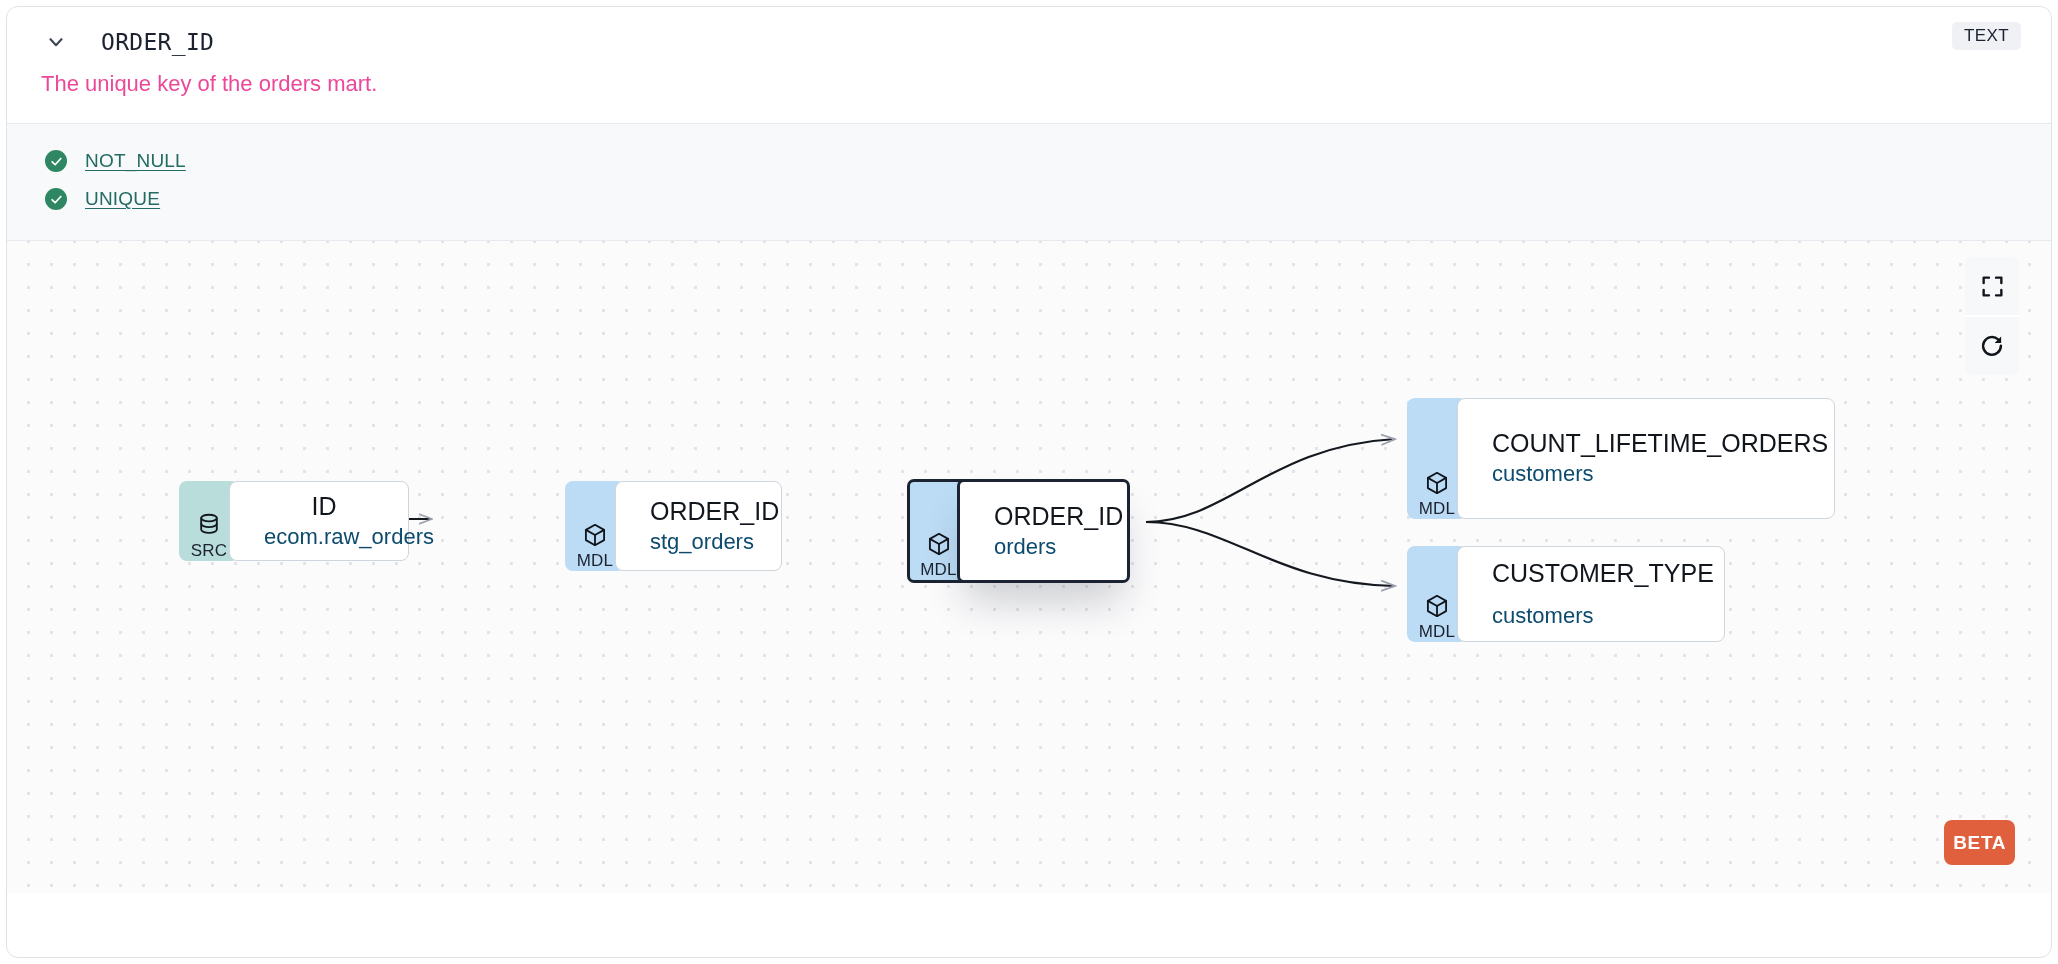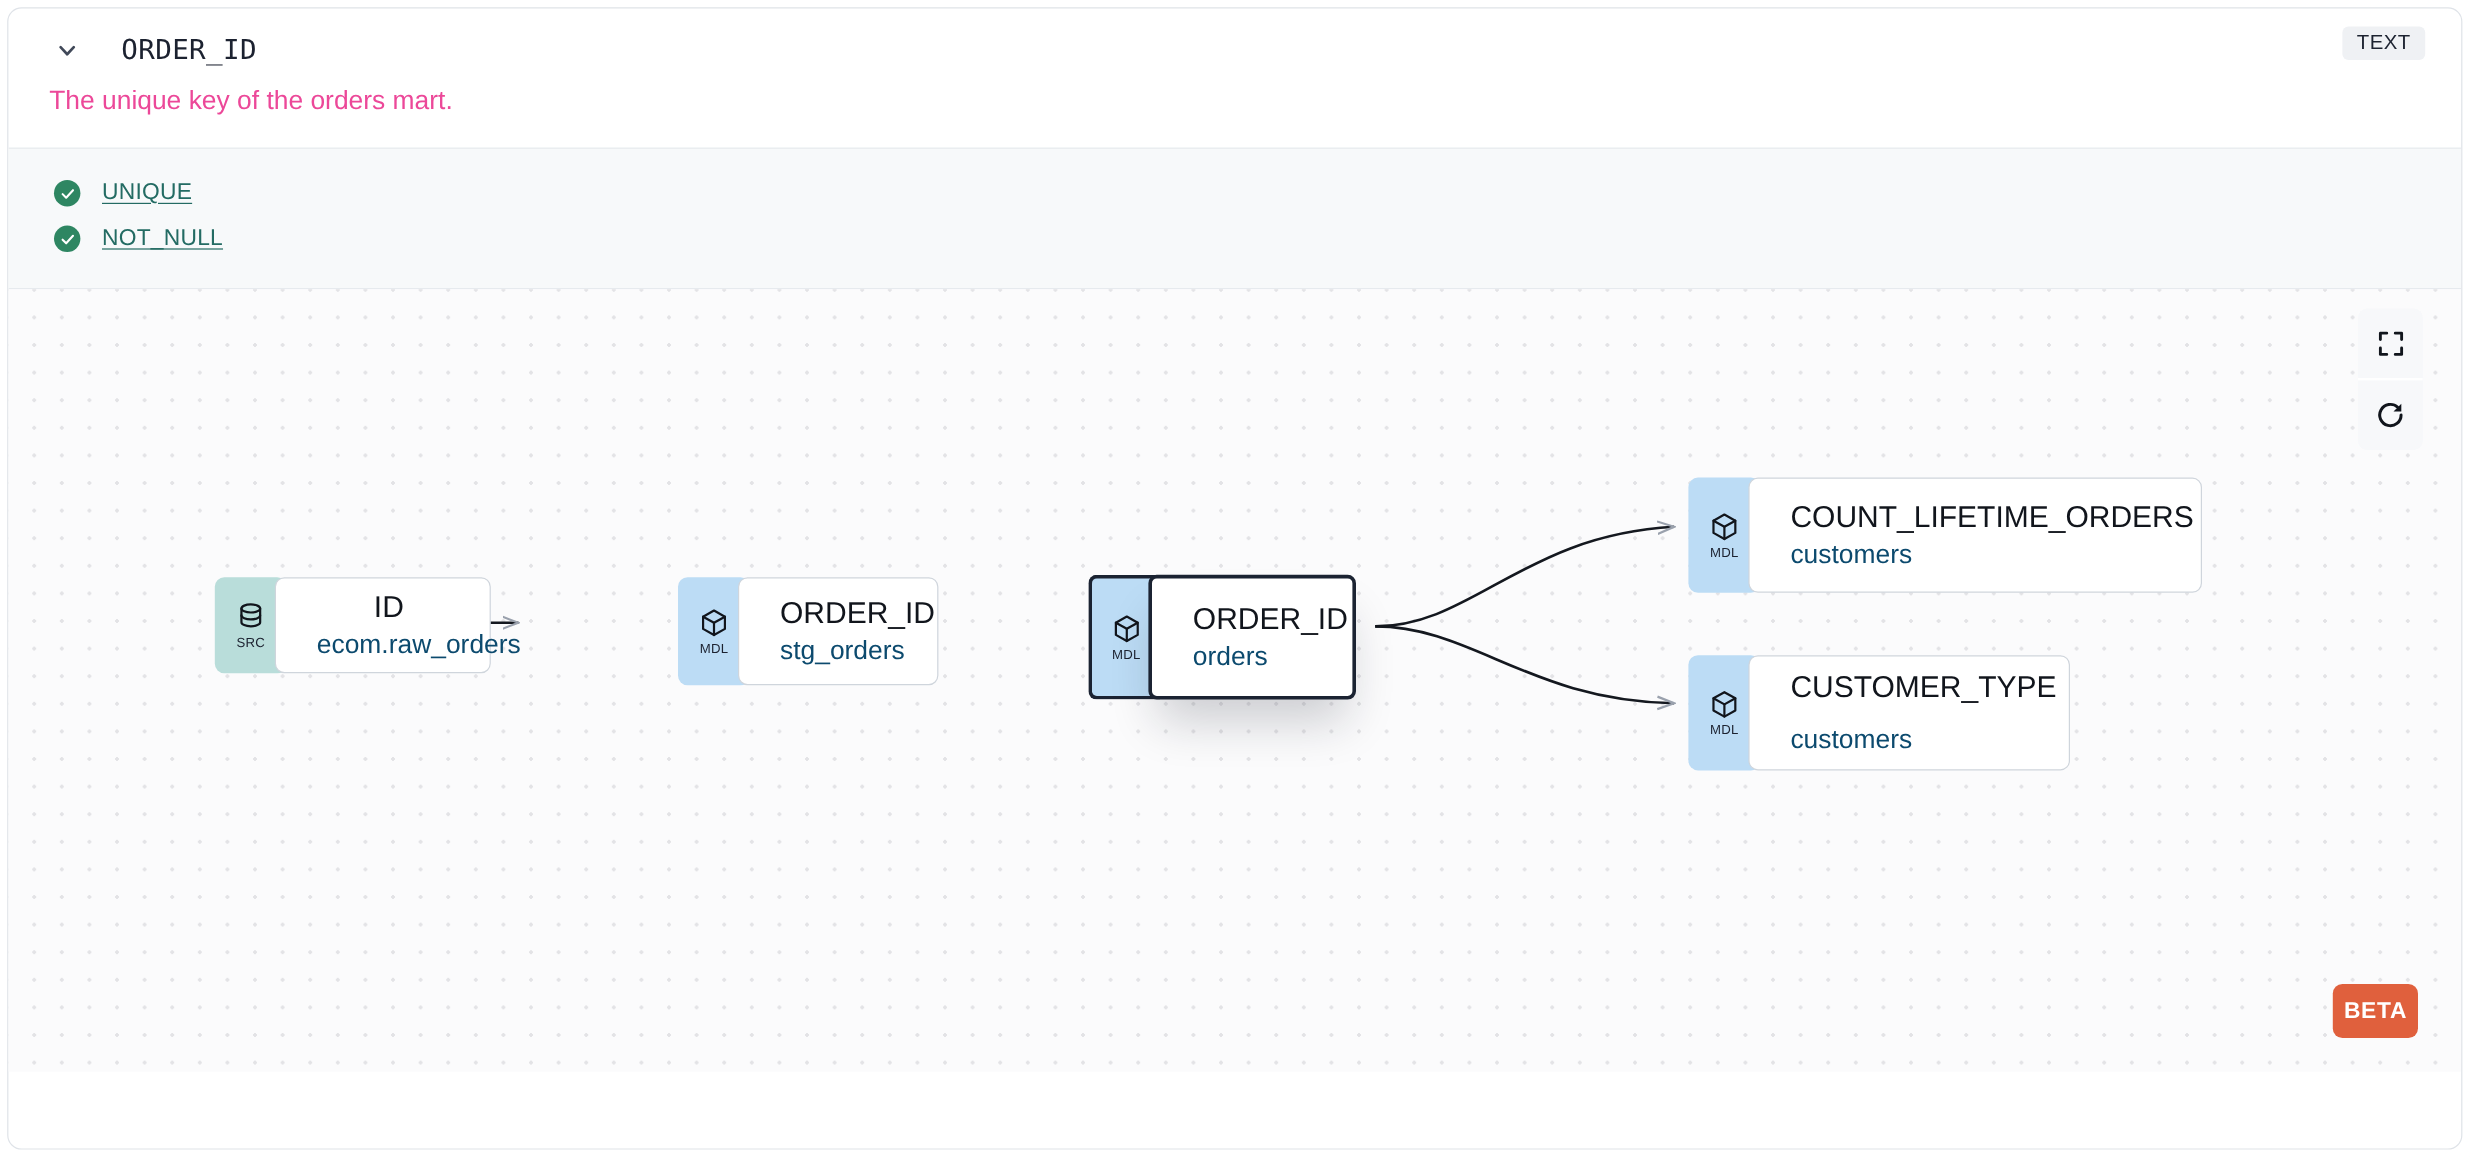--- a/index.html
+++ b/index.html
@@ -137,22 +137,22 @@
     position: absolute;
     display: flex;
     align-items: stretch;
   }
   .node-badge {
     width: 60px;
     border-radius: 8px;
     display: flex;
     flex-direction: column;
     align-items: center;
-    justify-content: center;
-    font-size: 11px;
+    justify-content: flex-end;
+    font-size: 17px;
     color: #1c2230;
     flex: 0 0 auto;
     position: relative;
     z-index: 1;
     letter-spacing: 0.2px;
   }
   .node-badge.src { background: #b9ddda; }
   .node-badge.mdl { background: #bcdcf5; }
   .node-badge svg { display: block; margin-bottom: 3px; }
   .node-body {
@@ -253,30 +253,30 @@
     <div class="description">The unique key of the orders mart.</div>
 
     <div class="tests">
 
       <div class="test-row">
         <span class="check-icon">
           <svg width="13" height="13" viewBox="0 0 24 24" fill="none" stroke="#ffffff" stroke-width="3.2" stroke-linecap="round" stroke-linejoin="round">
             <polyline points="4 12.5 9.5 18 20 6.5"></polyline>
           </svg>
         </span>
-        <a class="test-link">UNIQUE</a>
+        <a class="test-link">NOT_NULL</a>
       </div>
 
       <div class="test-row">
         <span class="check-icon">
           <svg width="13" height="13" viewBox="0 0 24 24" fill="none" stroke="#ffffff" stroke-width="3.2" stroke-linecap="round" stroke-linejoin="round">
             <polyline points="4 12.5 9.5 18 20 6.5"></polyline>
           </svg>
         </span>
-        <a class="test-link">NOT_NULL</a>
+        <a class="test-link">UNIQUE</a>
       </div>
 
     </div>
 
     <div class="canvas">
 
       <svg class="edges-svg" viewBox="0 0 2044 652" preserveAspectRatio="none">
         <defs>
           <marker id="arrow" viewBox="0 0 10 10" refX="9" refY="5" markerWidth="7" markerHeight="7" orient="auto-start-reverse">
             <path d="M 0 1.6 L 9 5 L 0 8.4" fill="none" stroke="#9aa1ad" stroke-width="1.2"></path>
@@ -339,21 +339,21 @@
 
       <div class="node" style="left:1400px; top:157px;">
         <div class="node-badge mdl">
           <svg width="26" height="26" viewBox="0 0 24 24" fill="none" stroke="#11151c" stroke-width="1.7" stroke-linecap="round" stroke-linejoin="round">
             <path d="M12 2.6 L20.4 7.3 L20.4 16.7 L12 21.4 L3.6 16.7 L3.6 7.3 Z"></path>
             <path d="M3.6 7.3 L12 12 L20.4 7.3"></path>
             <path d="M12 12 L12 21.4"></path>
           </svg>
           <span>MDL</span>
         </div>
-        <div class="node-body" style="width:378px; height:96px;">
+        <div class="node-body" style="width:378px; height:121px;">
           <div class="node-name">COUNT_LIFETIME_ORDERS</div>
           <div class="node-sub">customers</div>
         </div>
       </div>
 
       <div class="node" style="left:1400px; top:305px;">
         <div class="node-badge mdl">
           <svg width="26" height="26" viewBox="0 0 24 24" fill="none" stroke="#11151c" stroke-width="1.7" stroke-linecap="round" stroke-linejoin="round">
             <path d="M12 2.6 L20.4 7.3 L20.4 16.7 L12 21.4 L3.6 16.7 L3.6 7.3 Z"></path>
             <path d="M3.6 7.3 L12 12 L20.4 7.3"></path>

